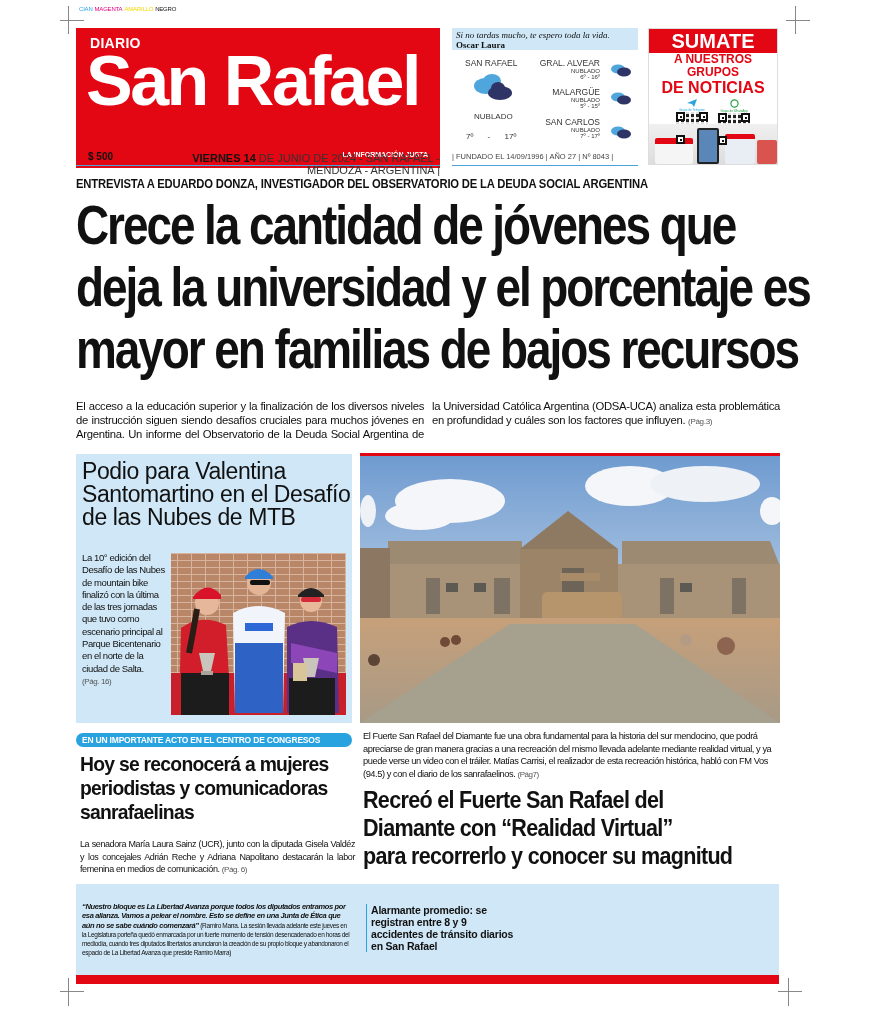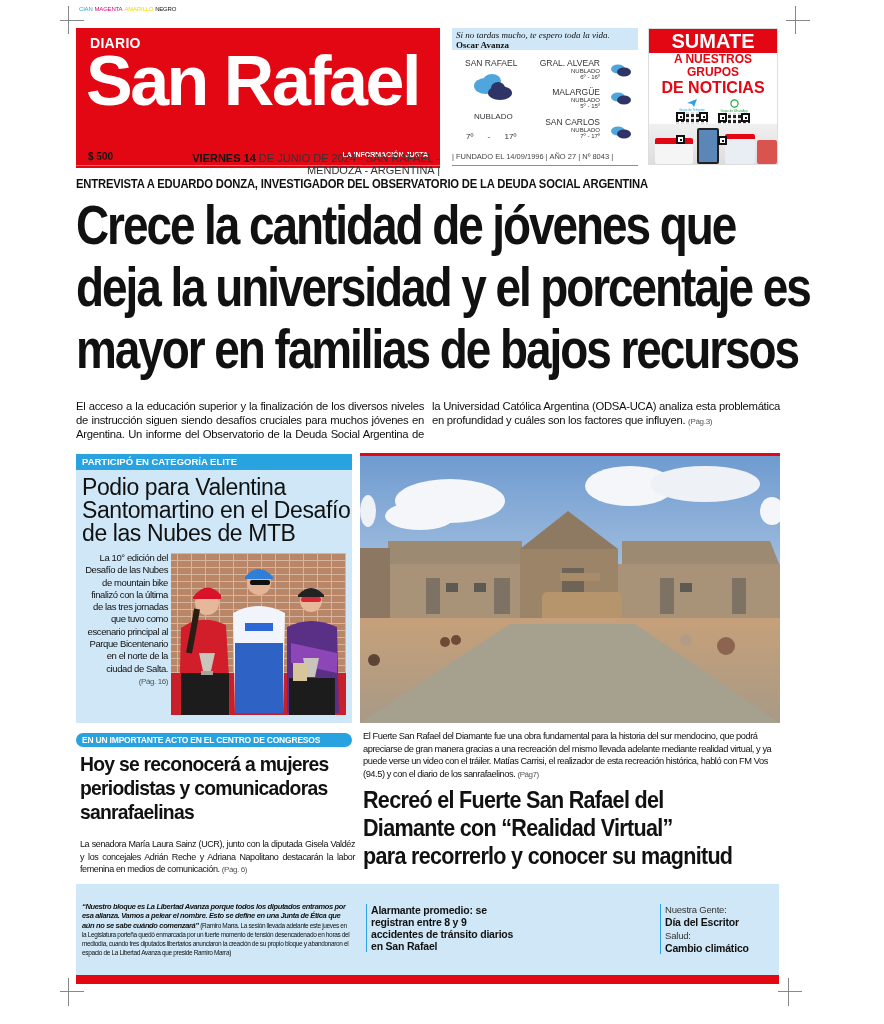--- a/index.html
+++ b/index.html
@@ -55,21 +55,21 @@
   
   .kicker { position: absolute; left: 76px; top: 177px; font-size: 12.5px; font-weight: bold; letter-spacing: -0.2px; transform: scaleX(0.9); transform-origin: left; white-space: nowrap; }
   .headline { position: absolute; left: 76px; top: 194px; width: 760px; font-size: 56px; font-weight: bold; line-height: 62px; letter-spacing: -2.5px; transform: scaleX(0.82); transform-origin: left; white-space: nowrap; }
   .lead { position: absolute; left: 76px; top: 399px; width: 704px; font-size: 11.3px; line-height: 14px; column-count: 2; column-gap: 8px; text-align: justify; letter-spacing: -0.3px; }
   .lead .pg { font-size: 8px; color: #555; }
 
   
   .sport-box { position: absolute; left: 76px; top: 454px; width: 276px; height: 269px; background: #cfe7f6; }
   .sport-kick { background: #29a3e0; color: #fff; font-weight: bold; font-size: 9.5px; height: 16px; line-height: 16px; padding-left: 6px; }
   .sport-title { margin: 6px 0 0 6px; font-size: 23px; line-height: 23px; font-weight: normal; color: #111; letter-spacing: -0.4px; }
-  .sport-text { position: absolute; left: 6px; top: 98px; width: 86px; text-align: right; font-size: 9.5px; line-height: 12.3px; letter-spacing: -0.4px; }
+  .sport-text { position: absolute; left: 6px; top: 98px; width: 86px; text-align: left; font-size: 9.5px; line-height: 12.3px; letter-spacing: -0.4px; }
   .sport-text .pg { font-size: 8px; color: #555; }
   .sport-photo { position: absolute; left: 95px; top: 99px; width: 175px; height: 162px; overflow: hidden; background: #b4836a; }
 
   
   .fort-photo { position: absolute; left: 360px; top: 453px; width: 420px; height: 270px; overflow: hidden; border-top: 3px solid #e30613; }
 
   
   .women-kick { position: absolute; left: 76px; top: 733px; width: 276px; height: 14px; background: #29a3e0; color: #fff; font-weight: bold; font-size: 8.5px; line-height: 14px; padding-left: 6px; letter-spacing: -0.2px; border-radius: 7px; }
   .women-title { position: absolute; left: 80px; top: 752px; width: 280px; font-size: 21px; line-height: 24px; font-weight: bold; letter-spacing: -0.8px; transform: scaleX(0.92); transform-origin: left; }
   .women-text { position: absolute; left: 80px; top: 838px; width: 275px; font-size: 9px; line-height: 12.5px; letter-spacing: -0.4px; text-align: justify; }
@@ -109,21 +109,21 @@
 </div>
 
 <div class="masthead">
   <div class="mh-diario">DIARIO</div>
   <div class="mh-title">San Rafael</div>
   <div class="mh-tag">LA INFORMACIÓN JUSTA</div>
 </div>
 
 <div class="quote-box">
   <i>Si no tardas mucho, te espero toda la vida.</i>
-  <b>Oscar Avanza</b>
+  <b>Oscar Laura</b>
 </div>
 
 <div class="weather">
   <div class="w-main-city">SAN RAFAEL</div>
   <svg class="w-main-icon" width="42" height="30" viewBox="0 0 42 30">
     <ellipse cx="14" cy="14" rx="12" ry="8" fill="#4fa6dc"></ellipse>
       <ellipse cx="20" cy="9" rx="9" ry="7" fill="#4fa6dc"></ellipse>
     <ellipse cx="28" cy="21" rx="12" ry="7" fill="#2e3566"></ellipse>
       <ellipse cx="26" cy="16" rx="7" ry="6" fill="#2e3566"></ellipse>
   </svg>
@@ -210,21 +210,20 @@
   <div>Crece la cantidad de jóvenes que</div>
   <div>deja la universidad y el porcentaje es</div>
   <div>mayor en familias de bajos recursos</div>
 </div>
 <div class="lead">
   <span>El acceso a la educación superior y la finalización de los diversos niveles de instrucción siguen siendo desafíos cruciales para muchos jóvenes en Argentina. Un informe del Observatorio de la Deuda Social Argentina de la Universidad Católica Argentina (ODSA-UCA) analiza esta problemática en profundidad y cuáles son los factores que influyen.</span>
   <span class="pg">(Pág.3)</span>
 </div>
 
 <div class="sport-box">
-  <div class="sport-kick">PARTICIPÓ EN CATEGORÍA ELITE</div>
   <div class="sport-title">Podio para Valentina Santomartino en el Desafío de las Nubes de MTB</div>
   <div class="sport-text">
     <span>La 10° edición del Desafío de las Nubes de mountain bike finalizó con la última de las tres jornadas que tuvo como escenario principal al Parque Bicentenario en el norte de la ciudad de Salta.</span><br>
     <span class="pg">(Pág. 16)</span>
   </div>
   <div class="sport-photo">
     <svg width="175" height="162" viewBox="0 0 175 162">
       <defs>
         <pattern id="brick" width="14" height="7" patternUnits="userSpaceOnUse">
           <rect width="14" height="7" fill="#b98667"></rect>
@@ -329,20 +328,14 @@
 </div>
 
 <div class="bottom-band">
   <div class="phrase">
     <b>“Nuestro bloque es La Libertad Avanza porque todos los diputados entramos por esa alianza. Vamos a pelear el nombre. Esto se define en una Junta de Ética que aún no se sabe cuándo comenzará”</b>
     <span>(Ramiro Marra. La sesión llevada adelante este jueves en la Legislatura porteña quedó enmarcada por un fuerte momento de tensión desencadenado en horas del mediodía, cuando tres diputados libertarios anunciaron la creación de su propio bloque y abandonaron el espacio de La Libertad Avanza que preside Ramiro Marra)</span>
   </div>
   <div class="more-col" style="left:290px;width:150px;">
     <b>Alarmante promedio: se registran entre 8 y 9 accidentes de tránsito diarios en San Rafael</b>
   </div>
-  <div class="more-col" style="left:584px;width:115px;">
-    <span class="lbl" style="margin-top:0">Nuestra Gente:</span>
-    <b>Día del Escritor</b>
-    <span class="lbl">Salud:</span>
-    <b>Cambio climático</b>
-  </div>
 </div>
 <div class="red-footer"></div>
 
 </body></html>

